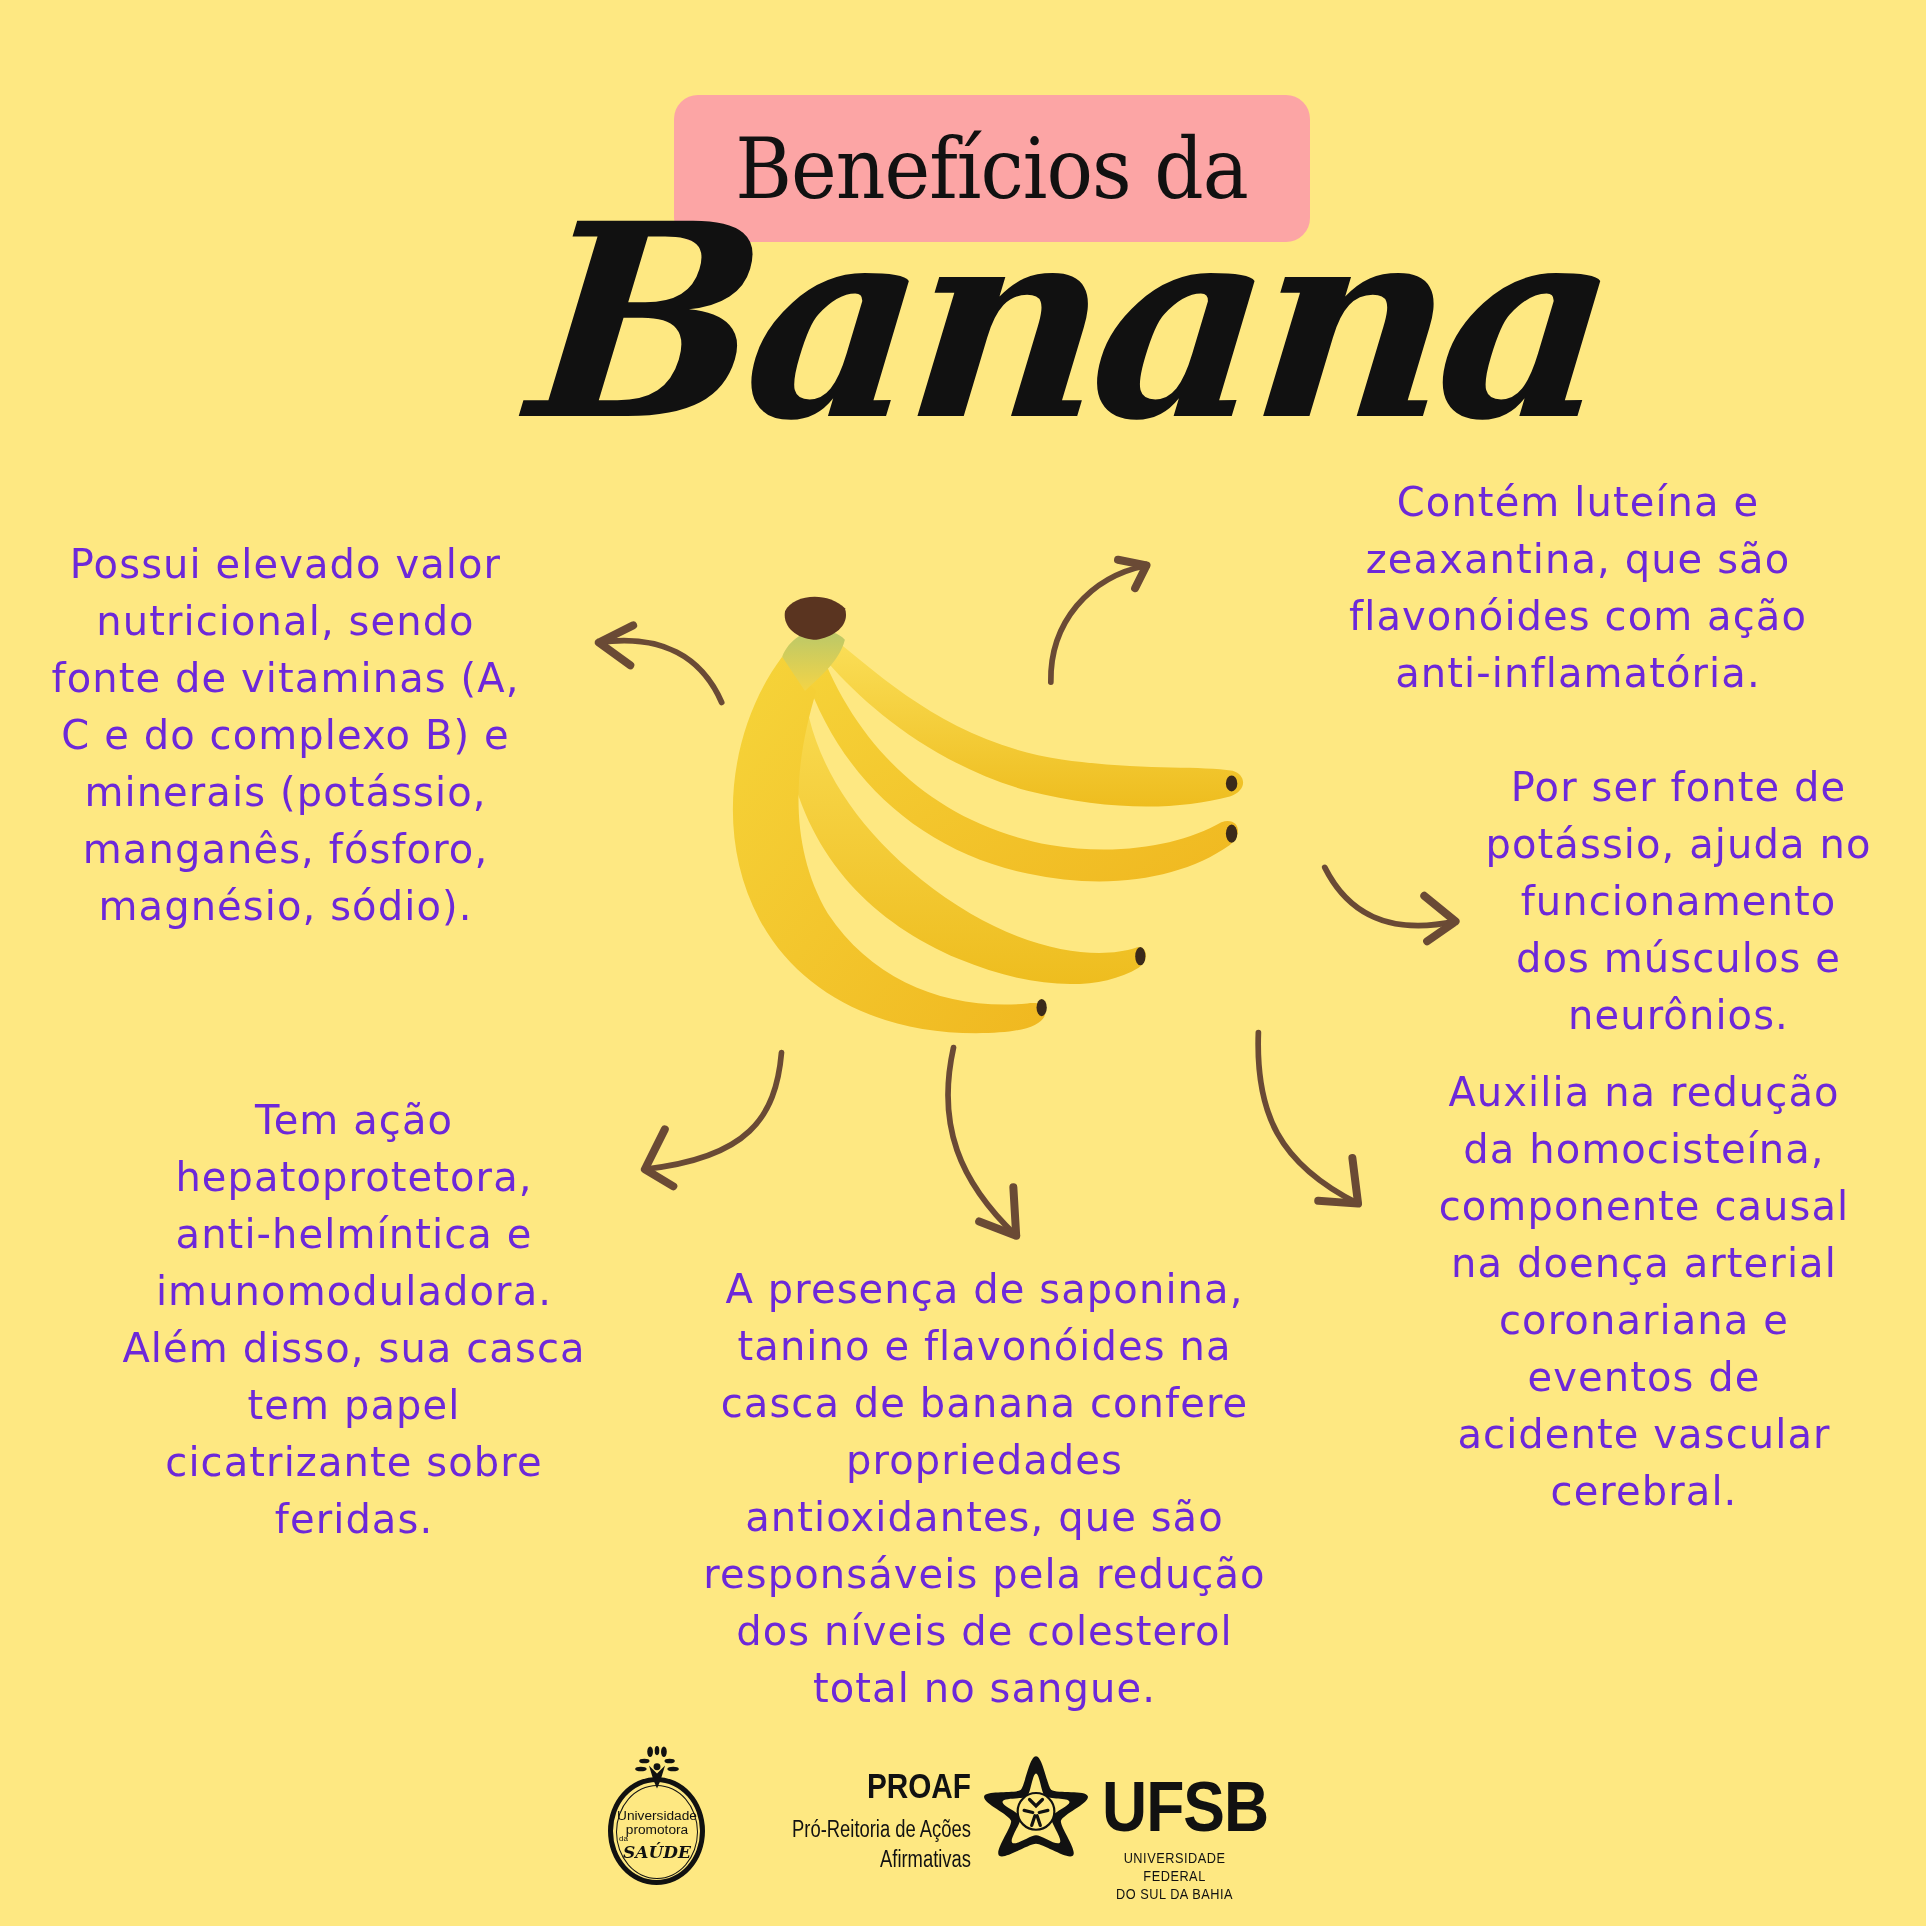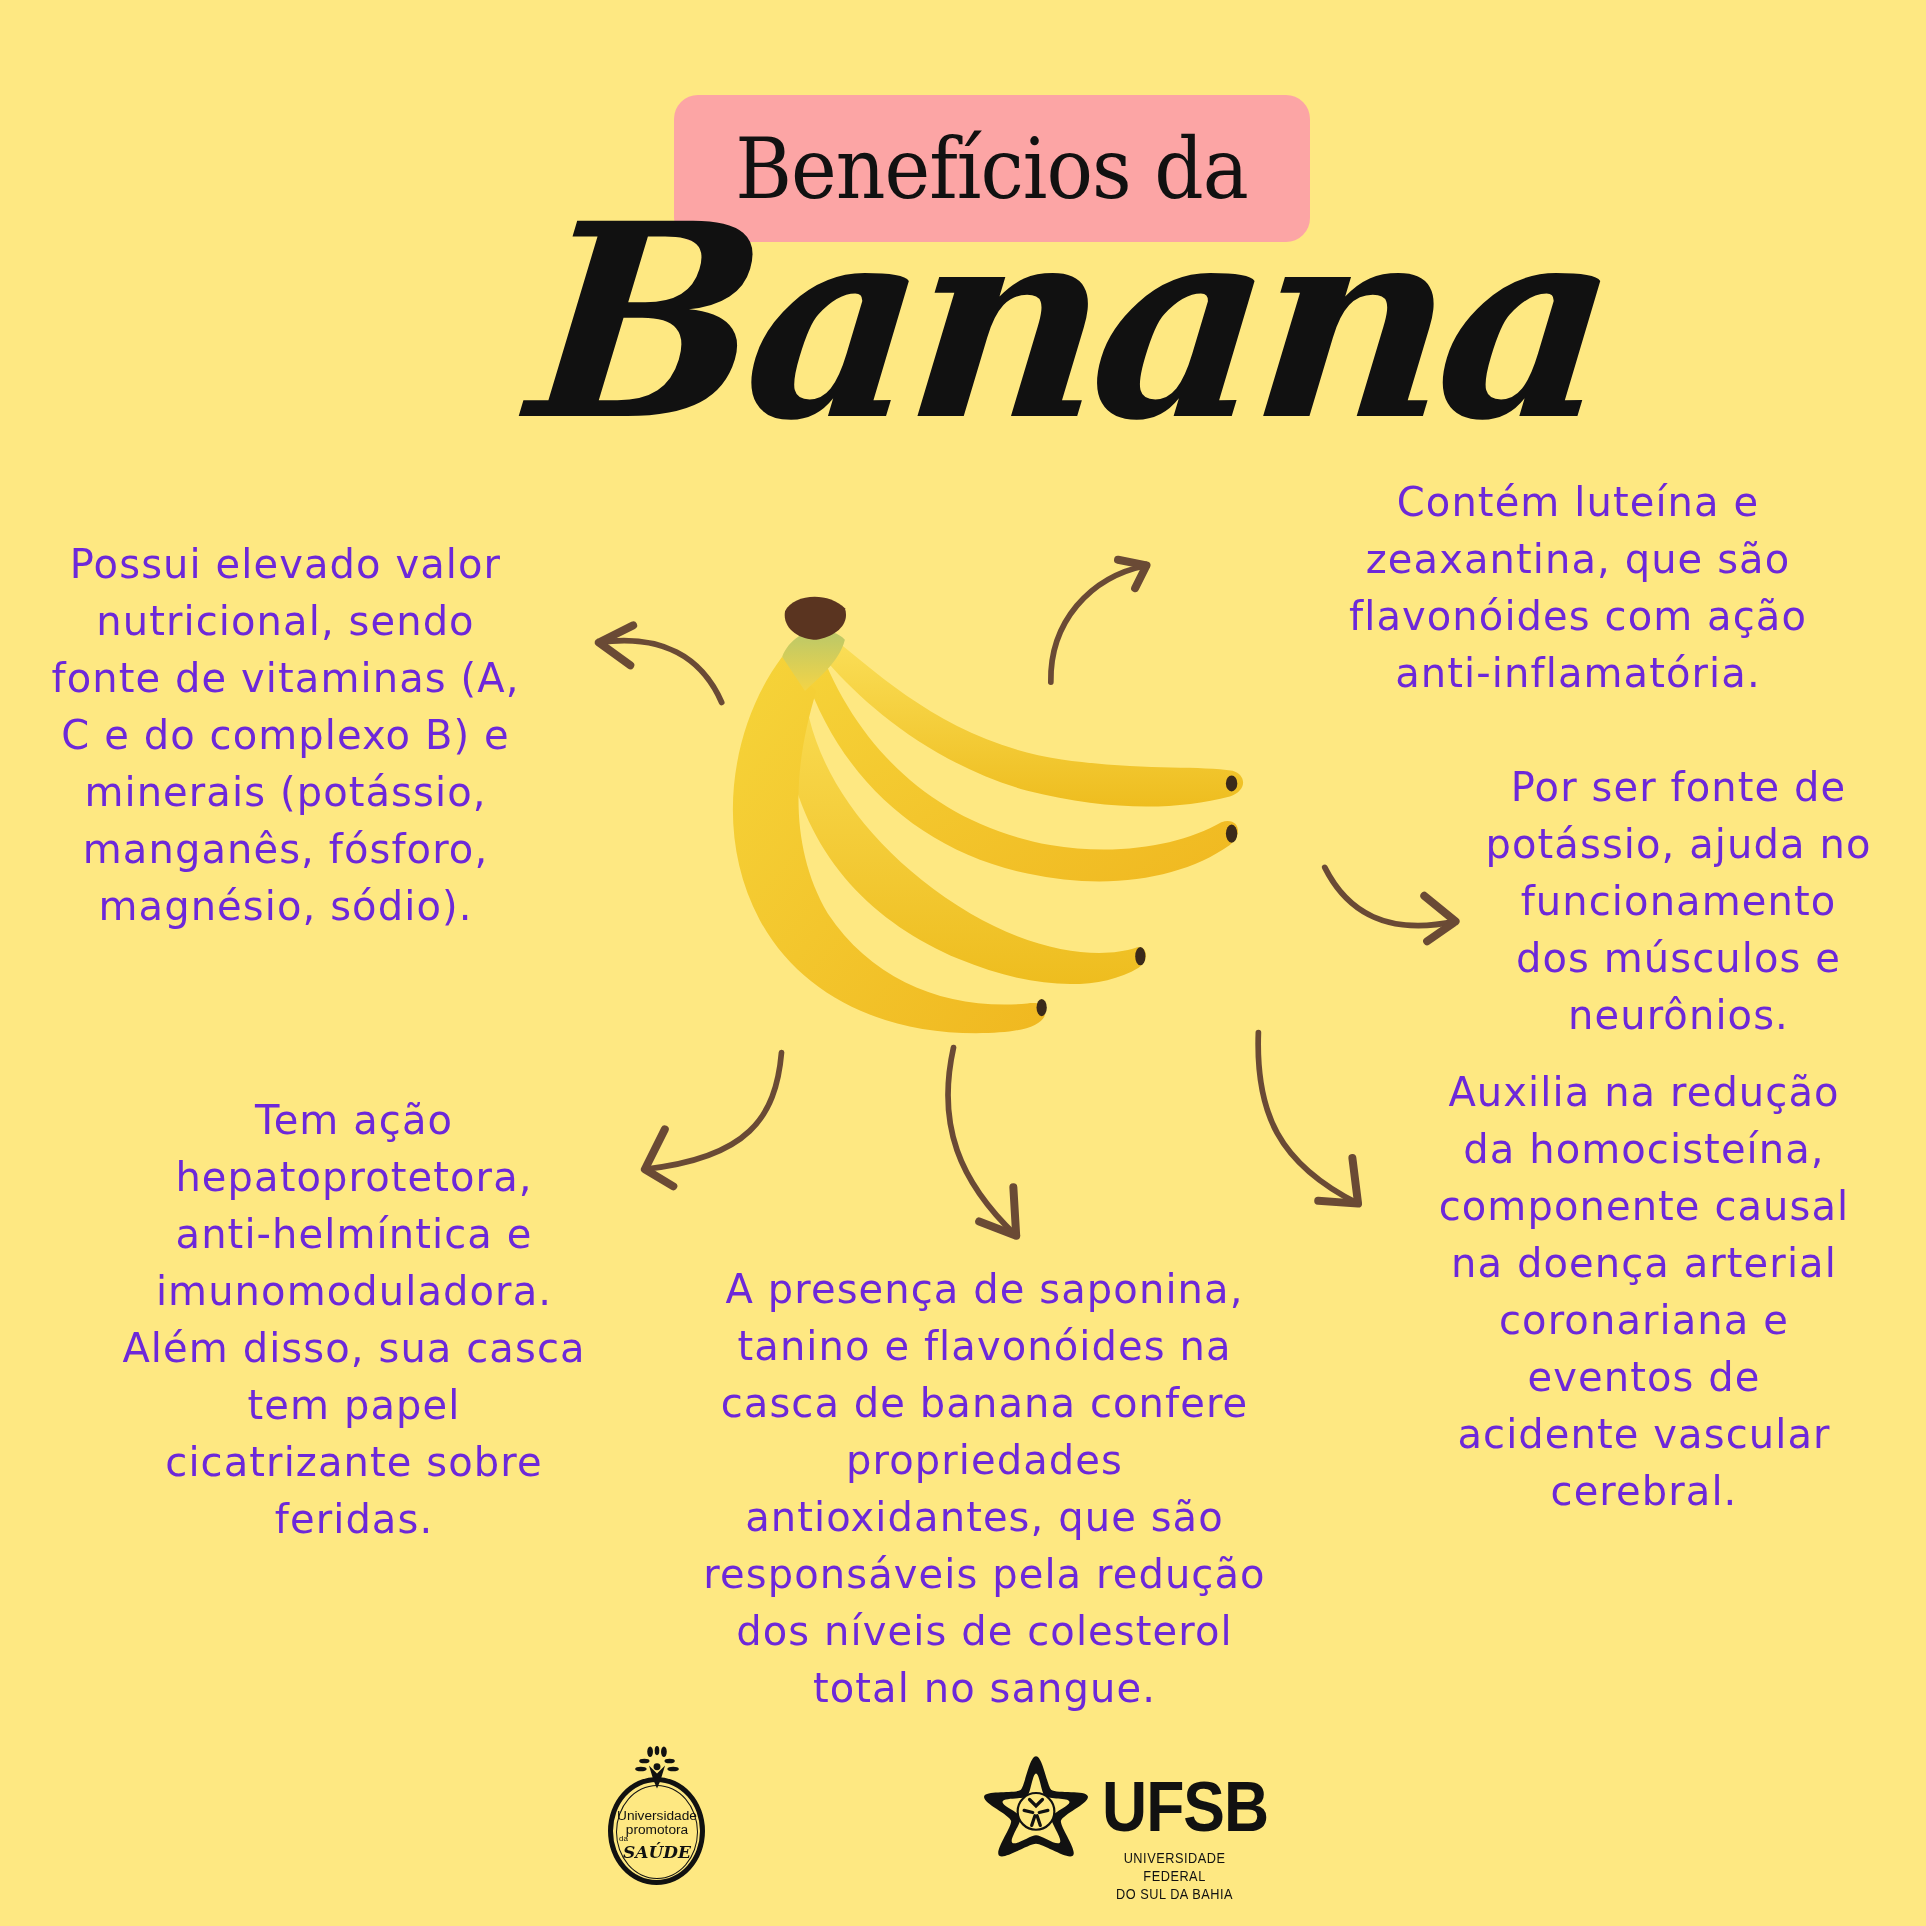--- a/index.html
+++ b/index.html
@@ -209,20 +209,25 @@
     <div class="ring"></div>
     <div class="ring-inner"></div>
     <div class="txt">
       <div>Universidade</div>
       <div>promotora</div>
       <div class="da">da</div>
       <div class="saude">SAÚDE</div>
     </div>
   </div>
 
+  <div class="logo-proaf">
+    <div class="p1">PROAF</div>
+    <div class="p2">Pró-Reitoria de Ações</div>
+    <div class="p3">Afirmativas</div>
+  </div>
 
   <div class="logo-ufsb">
     <svg class="star" viewBox="0 0 200 200">
       <path d="M100 8 C112 8 120 60 128 70 C140 78 192 70 196 82 C200 95 150 115 146 128 C146 142 178 184 168 192 C158 200 114 170 100 170 C86 170 42 200 32 192 C22 184 54 142 54 128 C50 115 0 95 4 82 C8 70 60 78 72 70 C80 60 88 8 100 8 Z" fill="#111"></path>
       <path d="M100 40 C106 40 110 74 116 82 C124 88 160 84 162 92 C164 100 130 112 128 122 C128 132 150 162 144 168 C138 174 110 154 100 154 C90 154 62 174 56 168 C50 162 72 132 72 122 C70 112 36 100 38 92 C40 84 76 88 84 82 C90 74 94 40 100 40 Z" fill="#fee882"></path>
       <circle cx="100" cy="110" r="34" fill="#fee882" stroke="#111" stroke-width="4"></circle>
       <path d="M88 88 L100 100 L112 88 M78 108 L94 112 M122 108 L106 112 M92 136 L98 118 M108 136 L102 118" stroke="#111" stroke-width="6" fill="none" stroke-linecap="round"></path>
     </svg>
     <div class="u1">UFSB</div>
     <div class="u2">

